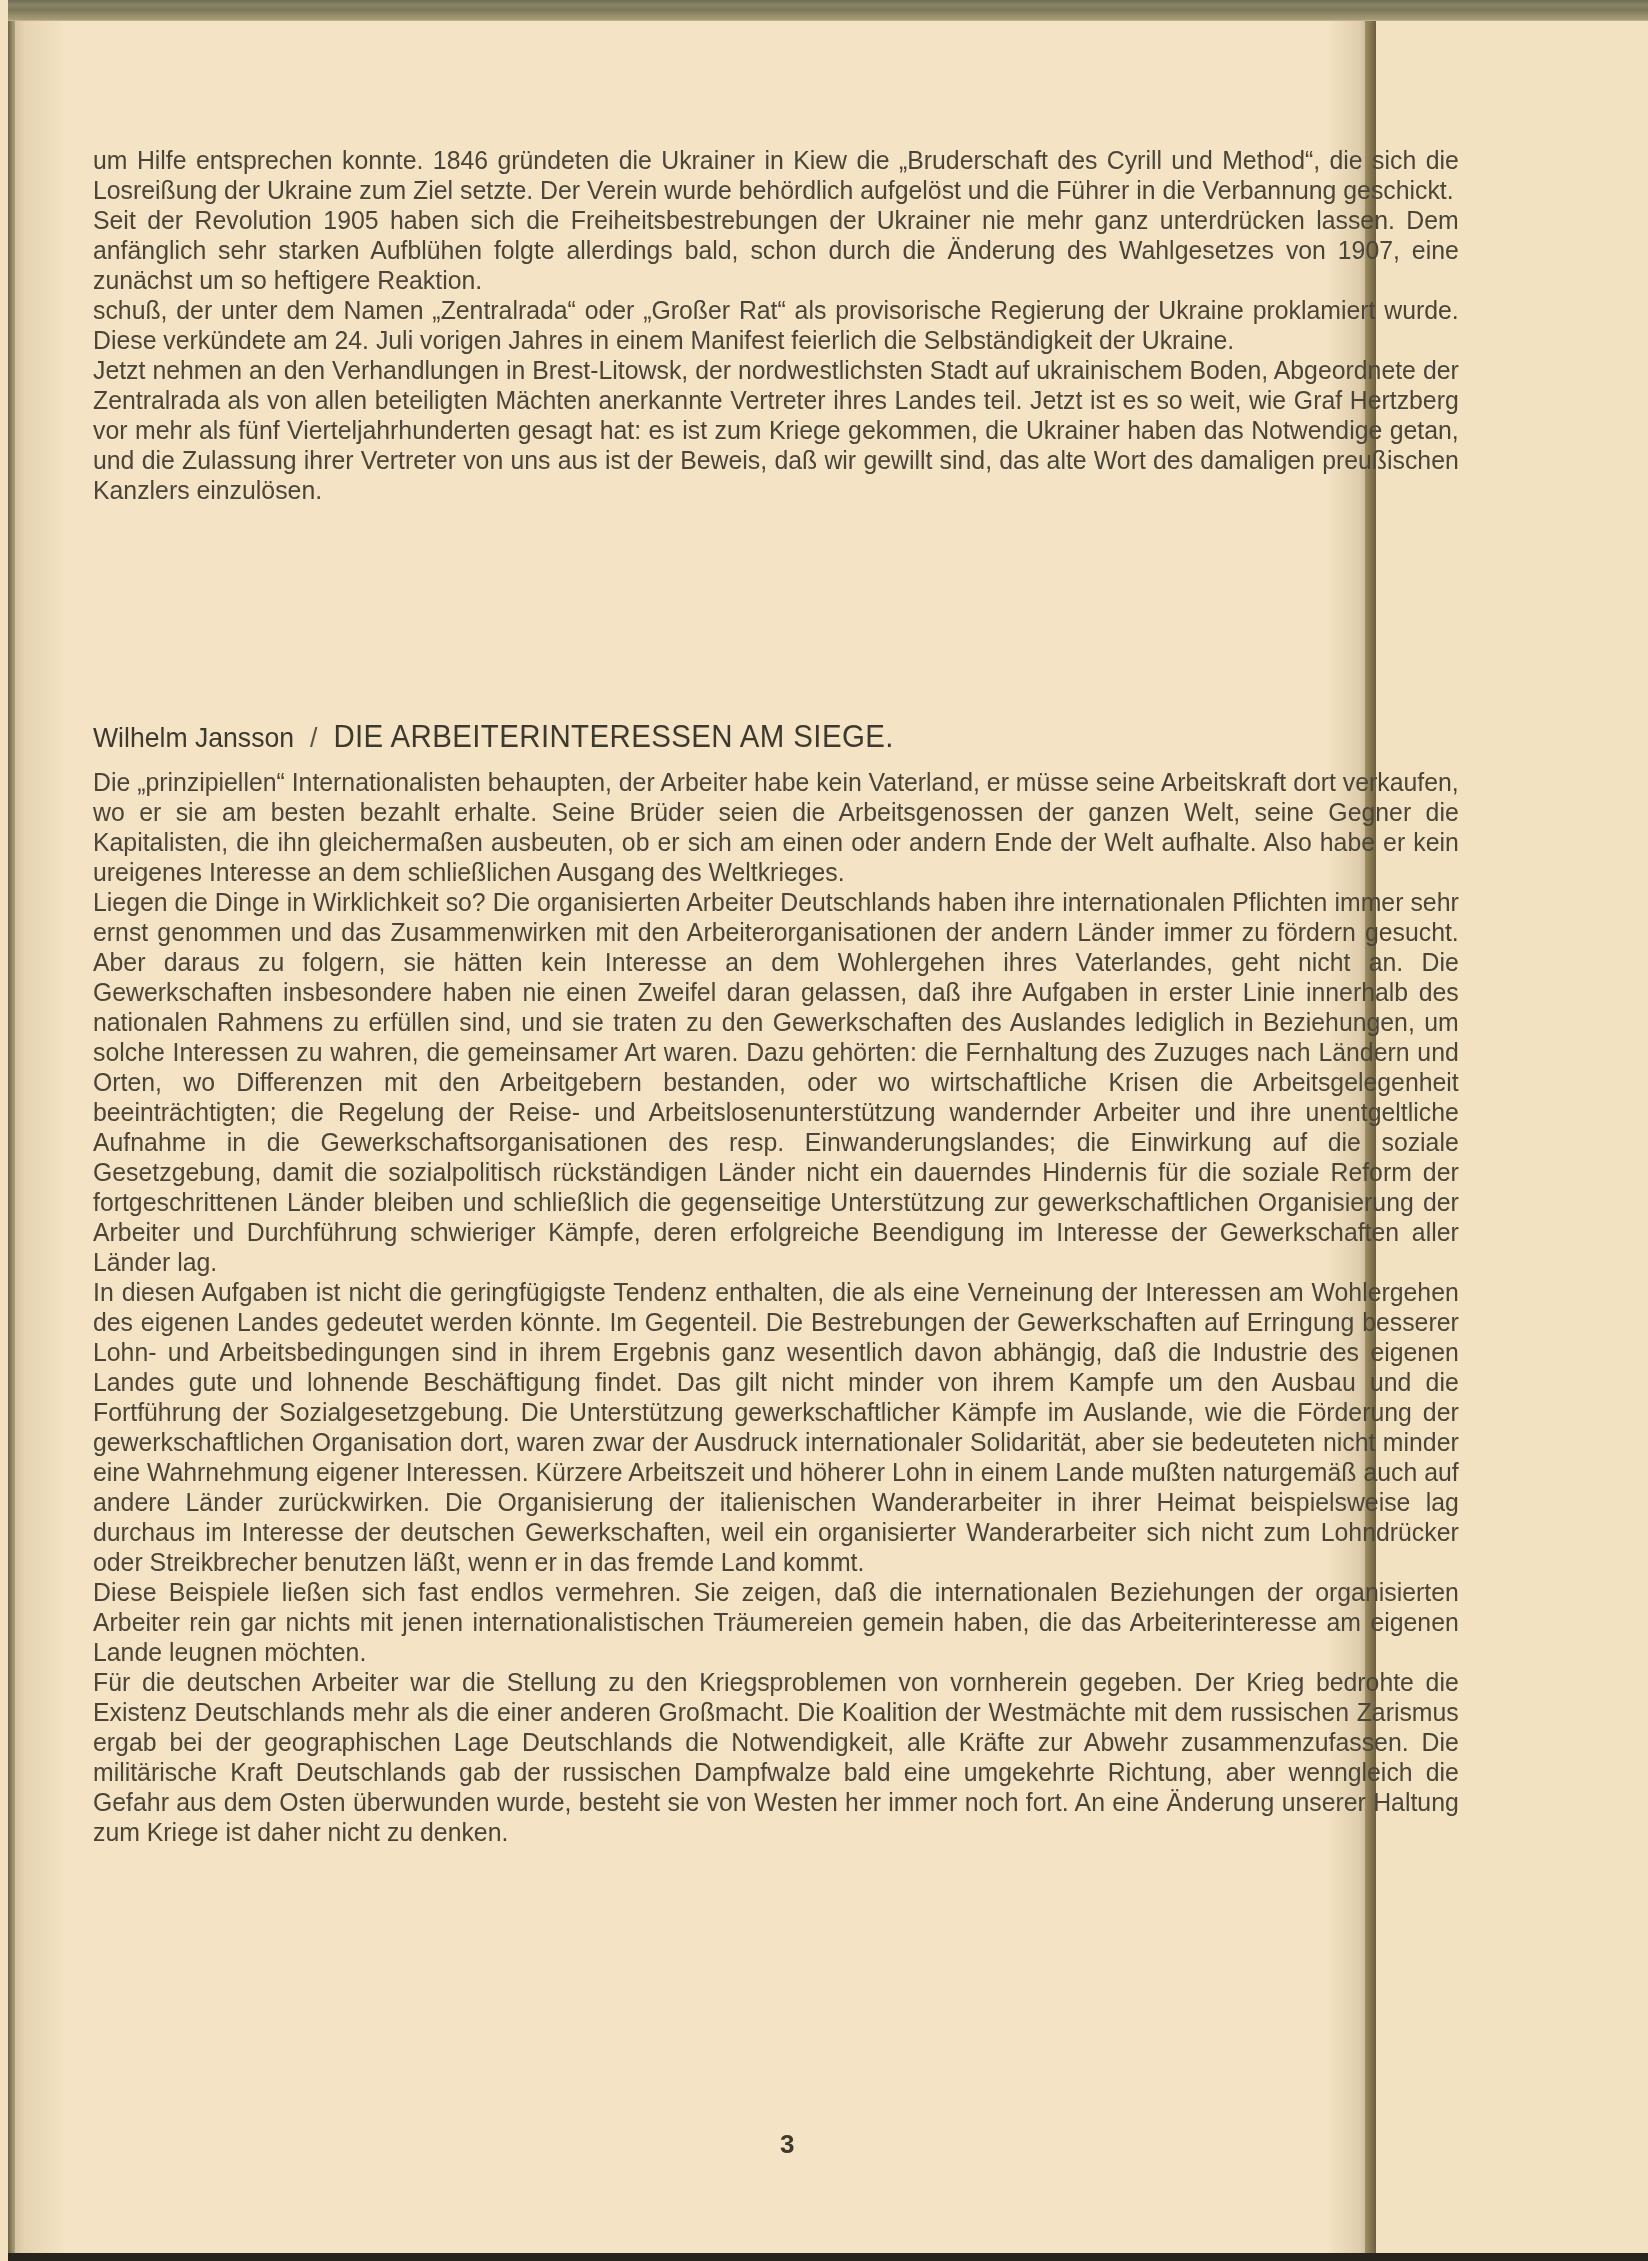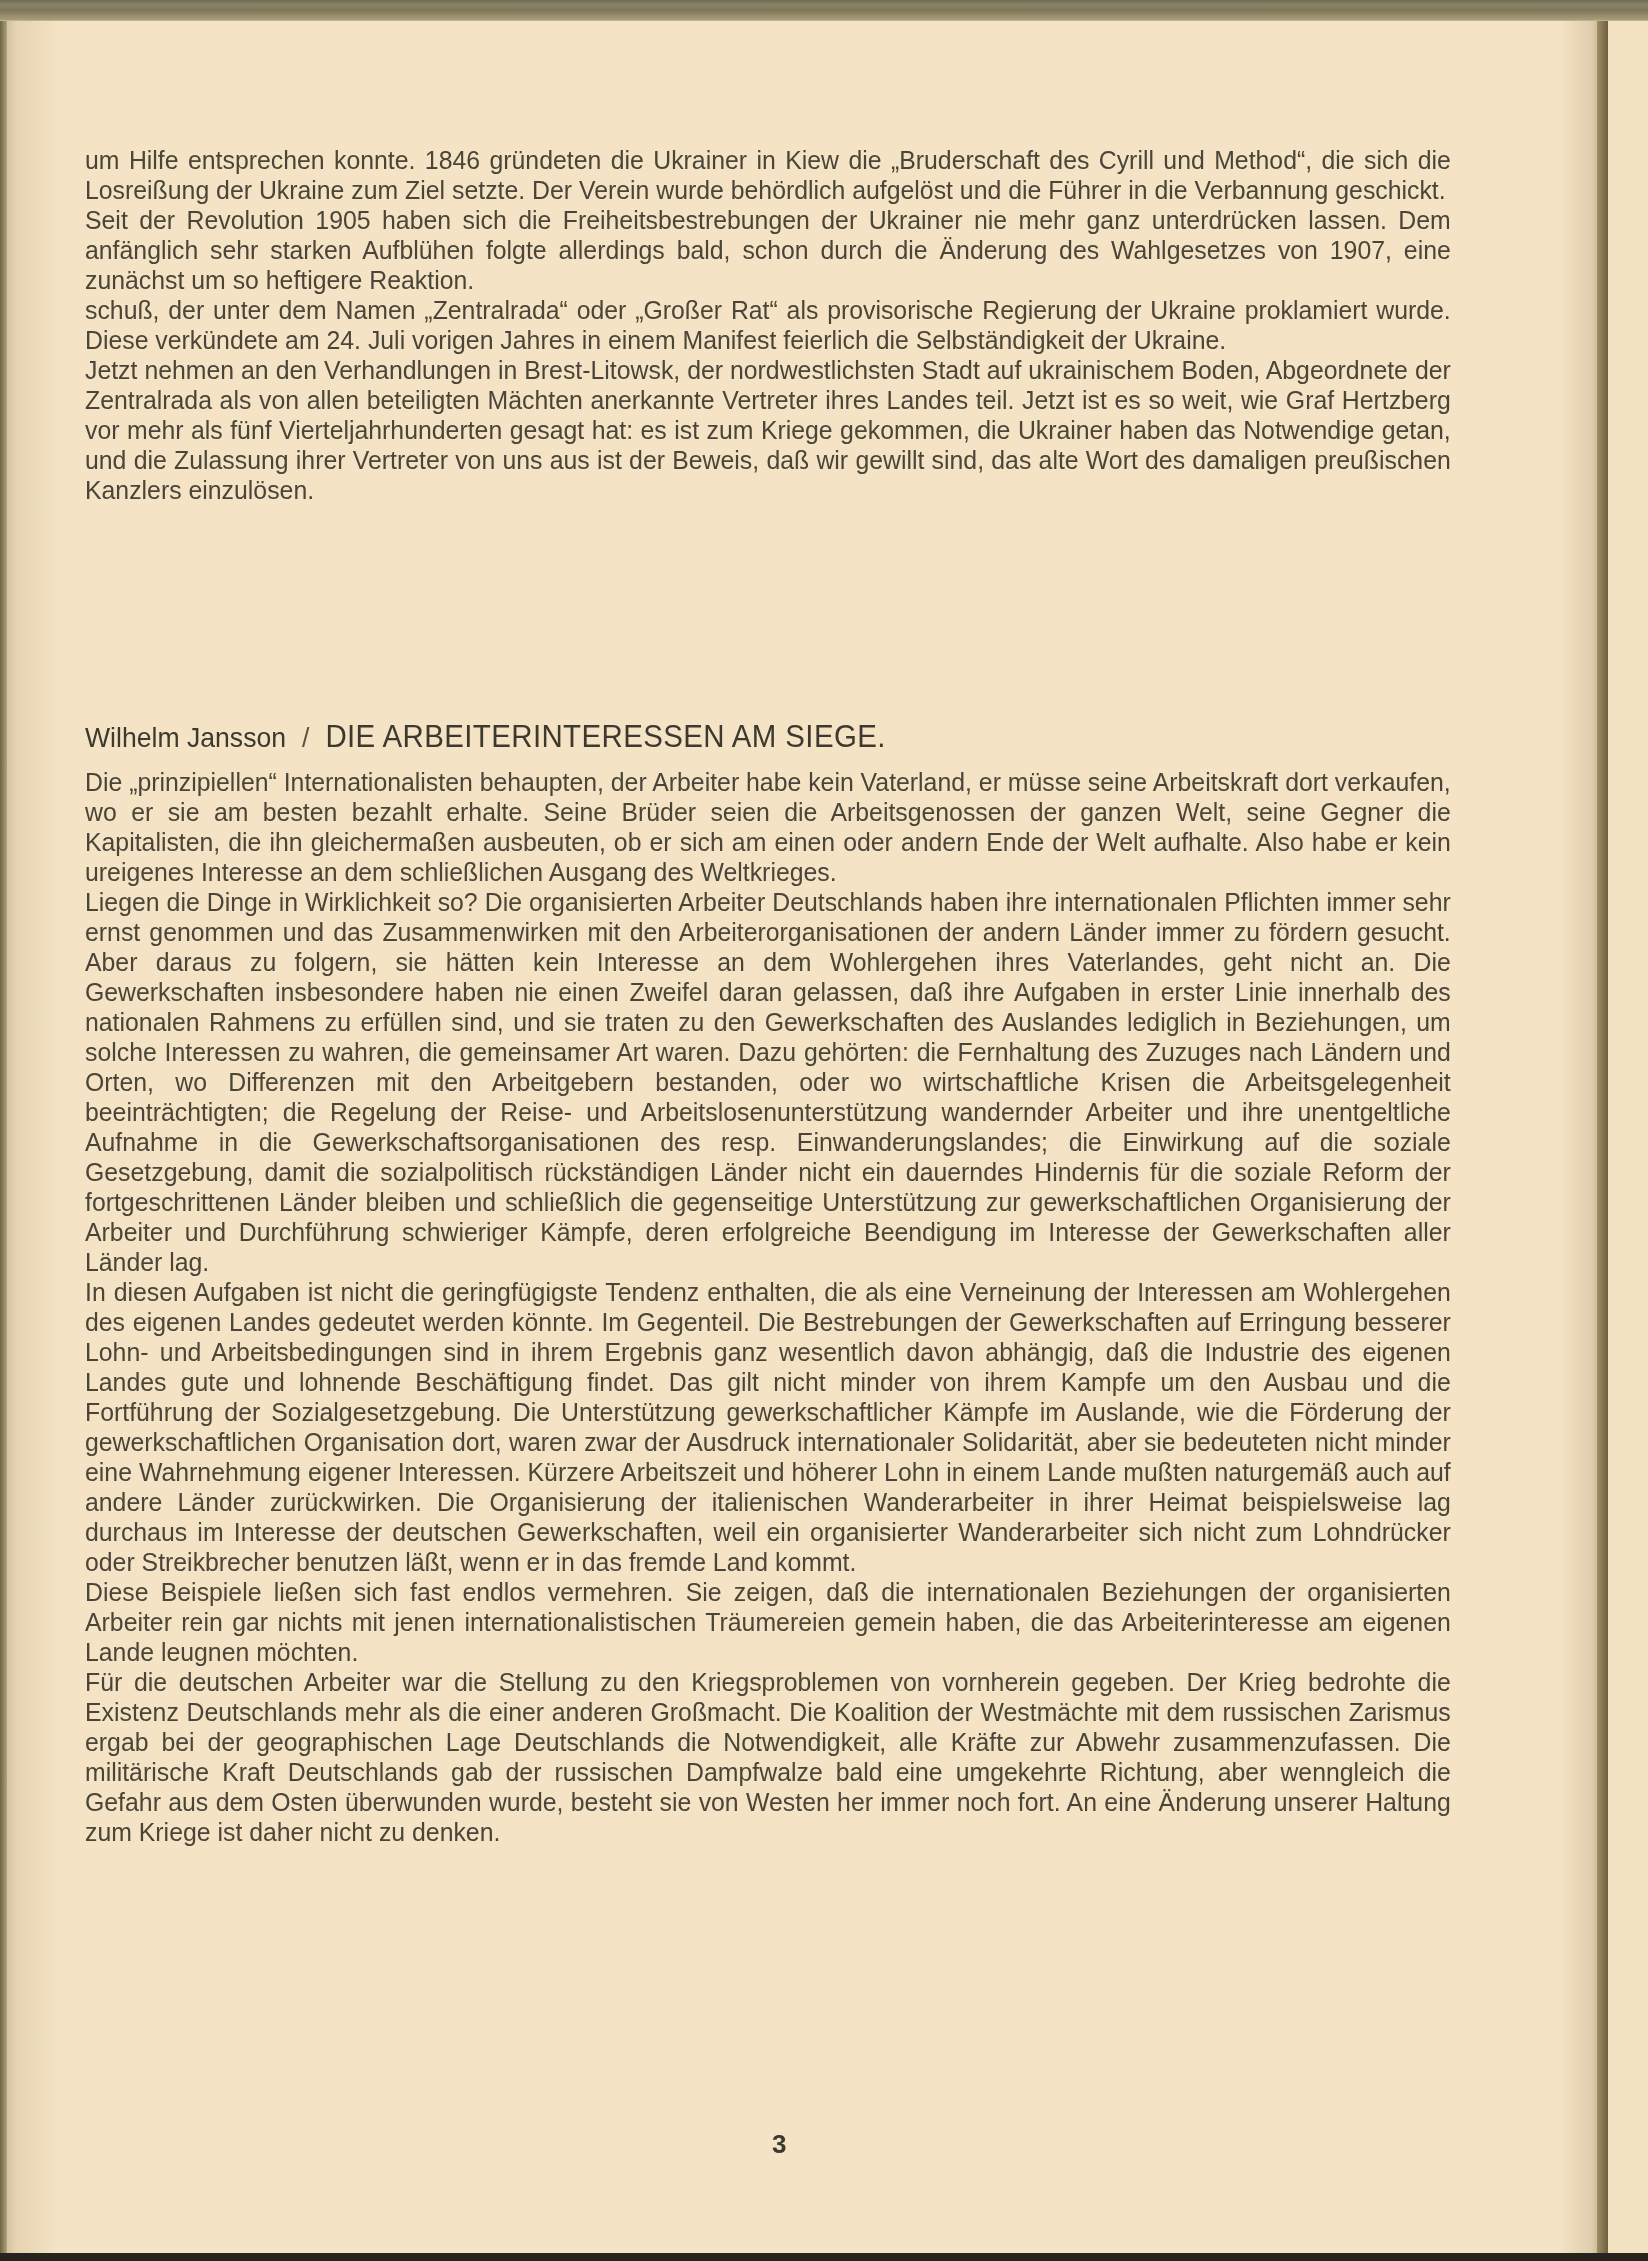--- a/index.html
+++ b/index.html
@@ -8,22 +8,22 @@
     }
     body {
       width: 1649px;
       height: 2261px;
       position: relative;
       overflow: hidden;
       background: #f3e2c2;
     }
     .page {
       position: absolute;
-      left: 0; top: 0;
-      width: 1608px; height: 2261px;
+      left: 8px; top: 0;
+      width: 1368px; height: 2261px;
       background:
         linear-gradient(to right, rgba(120,100,60,0.35) 0px, rgba(160,140,90,0.18) 16.5px, rgba(0,0,0,0) 58px),
         linear-gradient(to left, rgba(90,75,45,0.45) 0px, rgba(140,120,80,0.2) 16.5px, rgba(0,0,0,0) 49px),
         #f4e3c4;
     }
     .top-edge {
       position: absolute;
       left: 0; top: 0;
       width: 1649px; height: 21.4px;
       background: linear-gradient(to bottom, #6e6a55 0px, #8a8466 5px, #7c7658 10px, #938b6a 15px, #a99d77 20px, #e8d6b2 21.4px);

